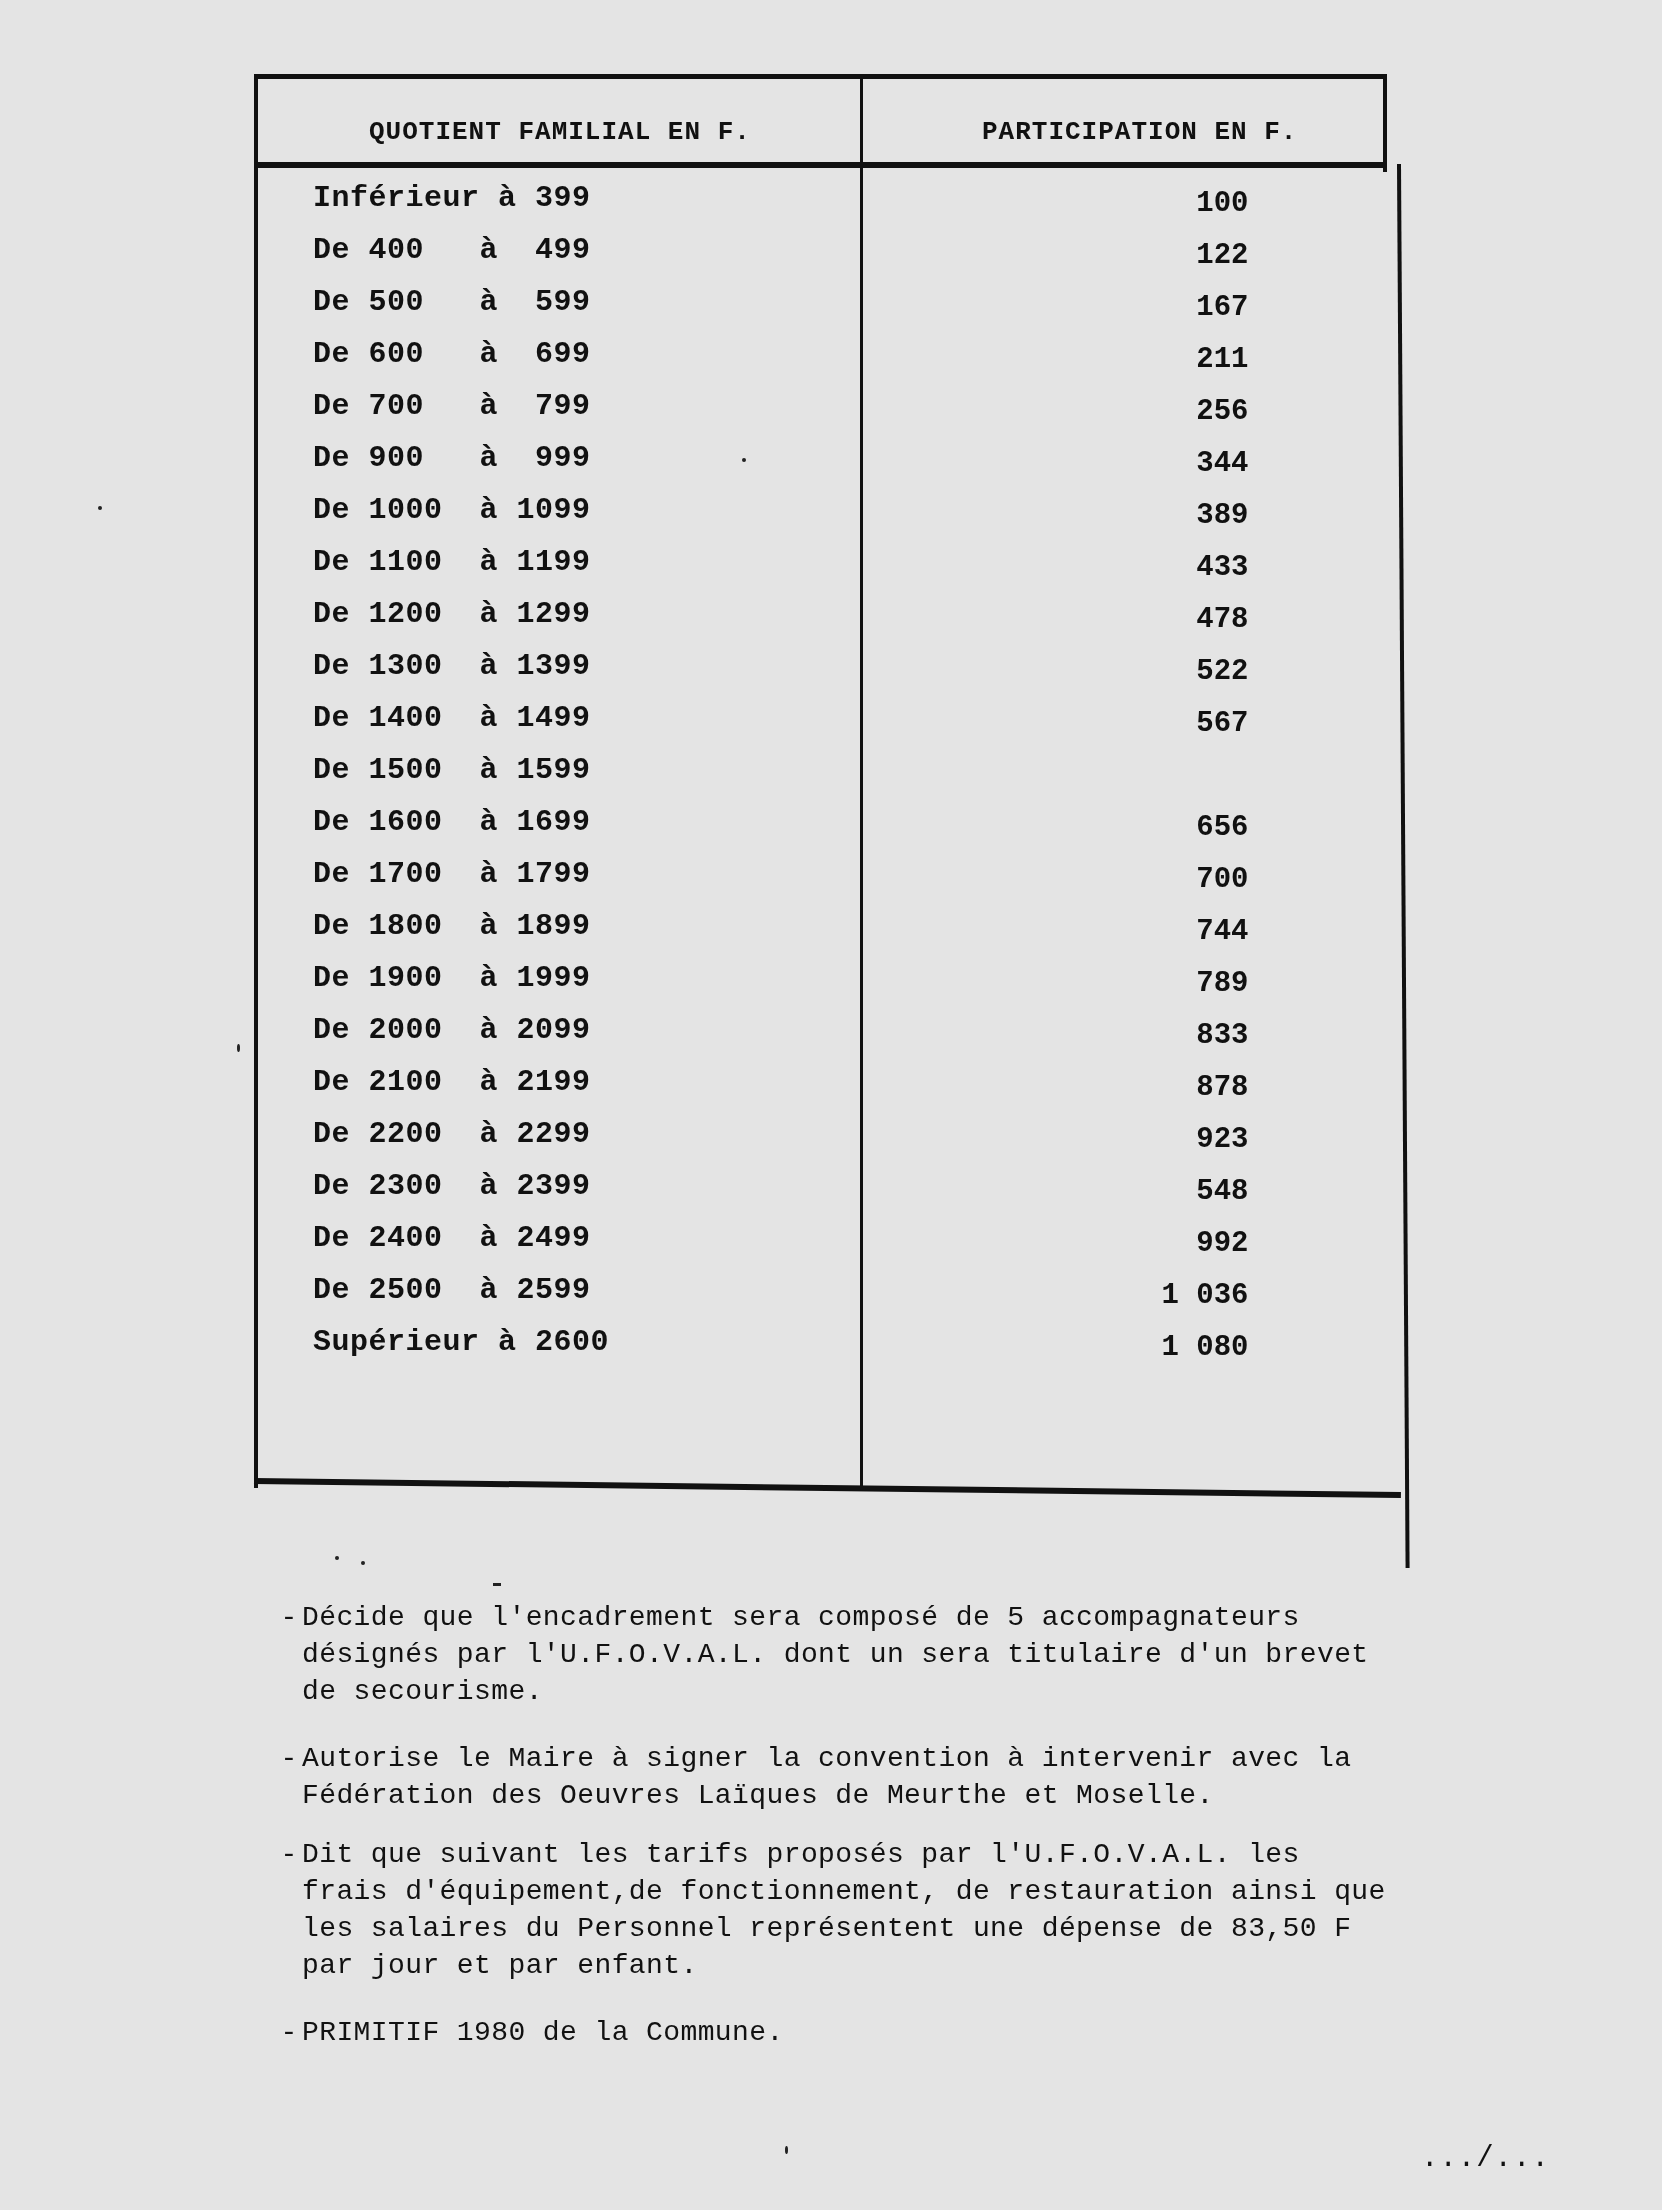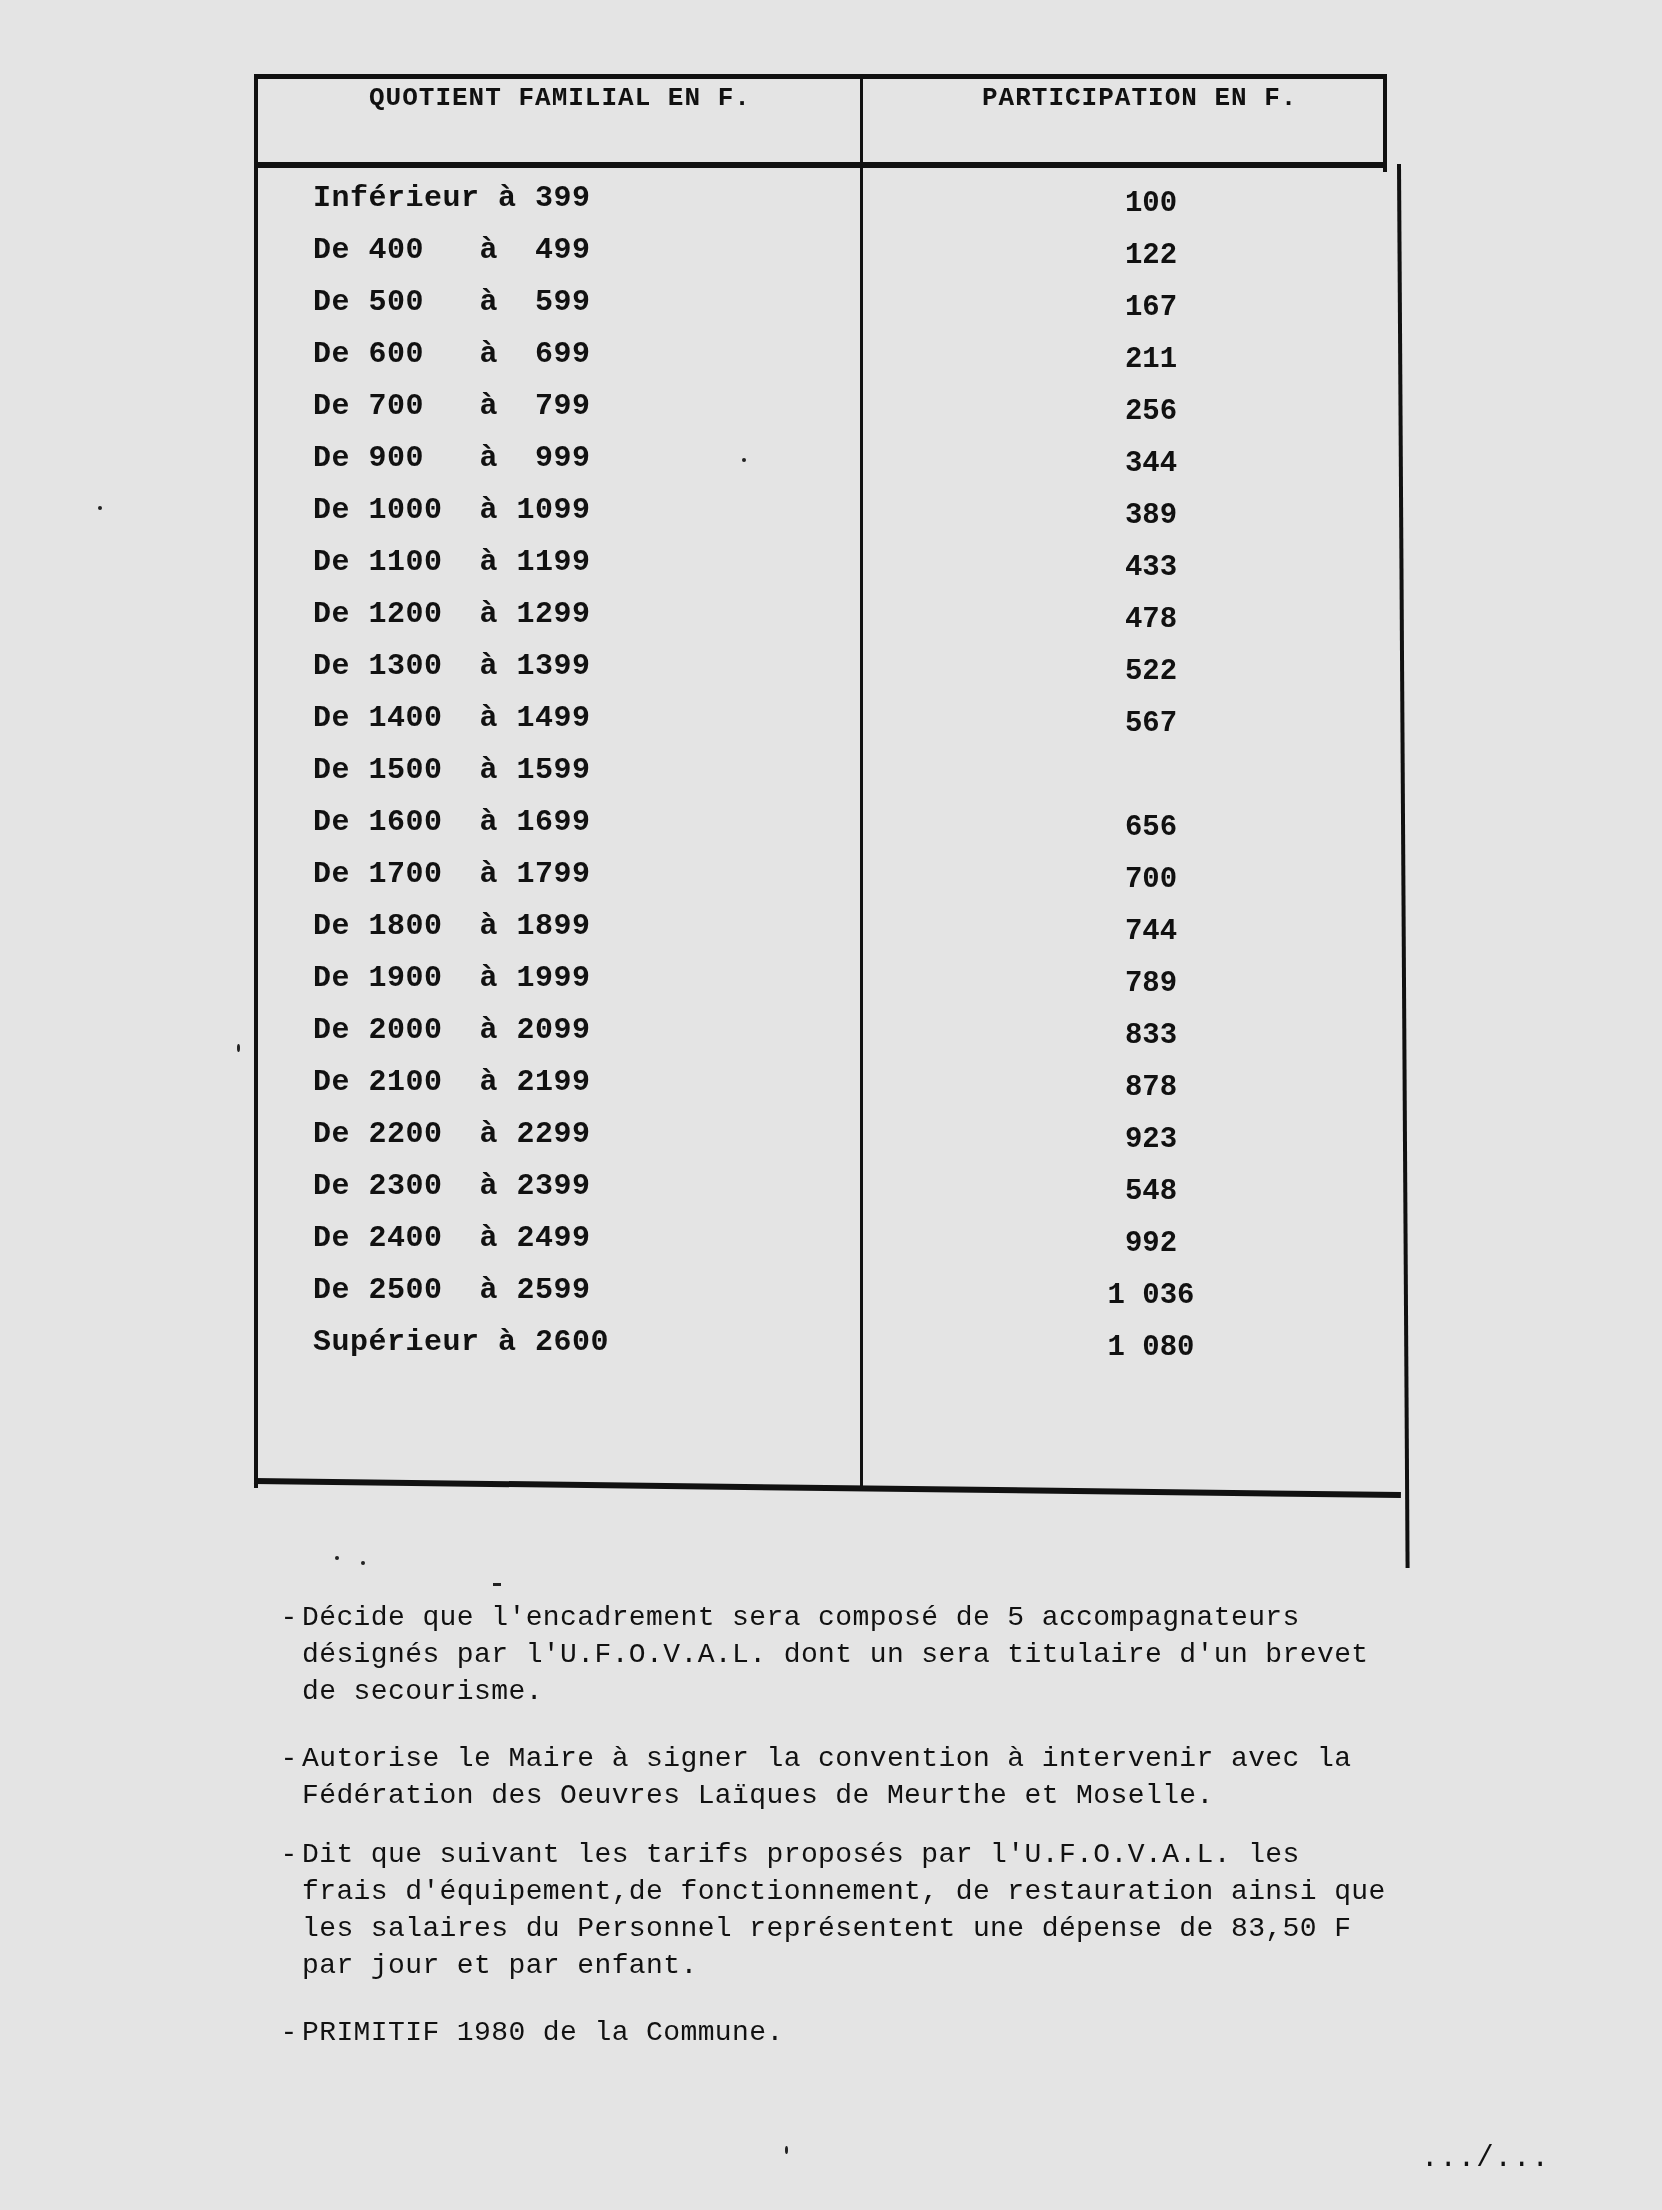--- a/index.html
+++ b/index.html
@@ -10,28 +10,28 @@
     color:#111;
   }
   .tbl { position:absolute; left:254px; top:74px; width:1145px; height:1414px; }
   .border-top { position:absolute; left:0; top:0; width:1131px; height:4.9px; background:#111; }
   .border-left { position:absolute; left:0; top:0; width:3.9px; height:1414px; background:#111; }
   .border-right { position:absolute; left:1129px; top:0; width:3.9px; height:98px; background:#111; }
   .border-right2 { position:absolute; left:1143px; top:90px; width:3.9px; height:1404px; background:#111; transform:rotate(-0.35deg); transform-origin:top left; }
   .head-bottom { position:absolute; left:0; top:88px; width:1133px; height:5.9px; background:#111; }
   .divider { position:absolute; left:606px; top:0; width:2.9px; height:1412px; background:#111; }
   .bottom { position:absolute; left:0; top:1404px; width:1147px; height:5.9px; background:#111; transform:rotate(0.7deg); transform-origin:left; }
-  .hcell { position:absolute; top:9px; font-weight:bold; font-size:26px; letter-spacing:1px; }
+  .hcell { position:absolute; top:43px; font-weight:bold; font-size:26px; letter-spacing:1px; }
   .h1 { left:115px; }
   .h2 { left:728px; }
   .rows { position:absolute; left:0; top:107px; width:1145px; }
   .row { position:relative; height:52px; }
   .range { position:absolute; left:59px; top:0; font-size:30px; font-weight:bold; white-space:pre; letter-spacing:0.5px; }
   .amount { position:absolute; right:0; left:624px; top:5.9px; width:546px; text-align:center; font-size:29px; font-weight:bold; white-space:pre; }
-  .amount span { display:inline-block; width:195px; text-align:center; }
+  .amount span { display:inline-block; width:195px; text-align:right; }
   .para { position:absolute; left:302px; width:1268px; font-size:28px; line-height:37px; letter-spacing:0.4px; }
   .para .dash { position:absolute; left:-21.5px; top:0; }
   .para .line { white-space:pre; display:block; }
   .cont { position:absolute; left:1421px; top:2142px; font-size:29px; letter-spacing:1px; }
   .dot { position:absolute; width:3.9px; height:3.9px; background:#222; border-radius:50%; }
 </style>
 </head>
 <body>
 
 <div class="tbl">

